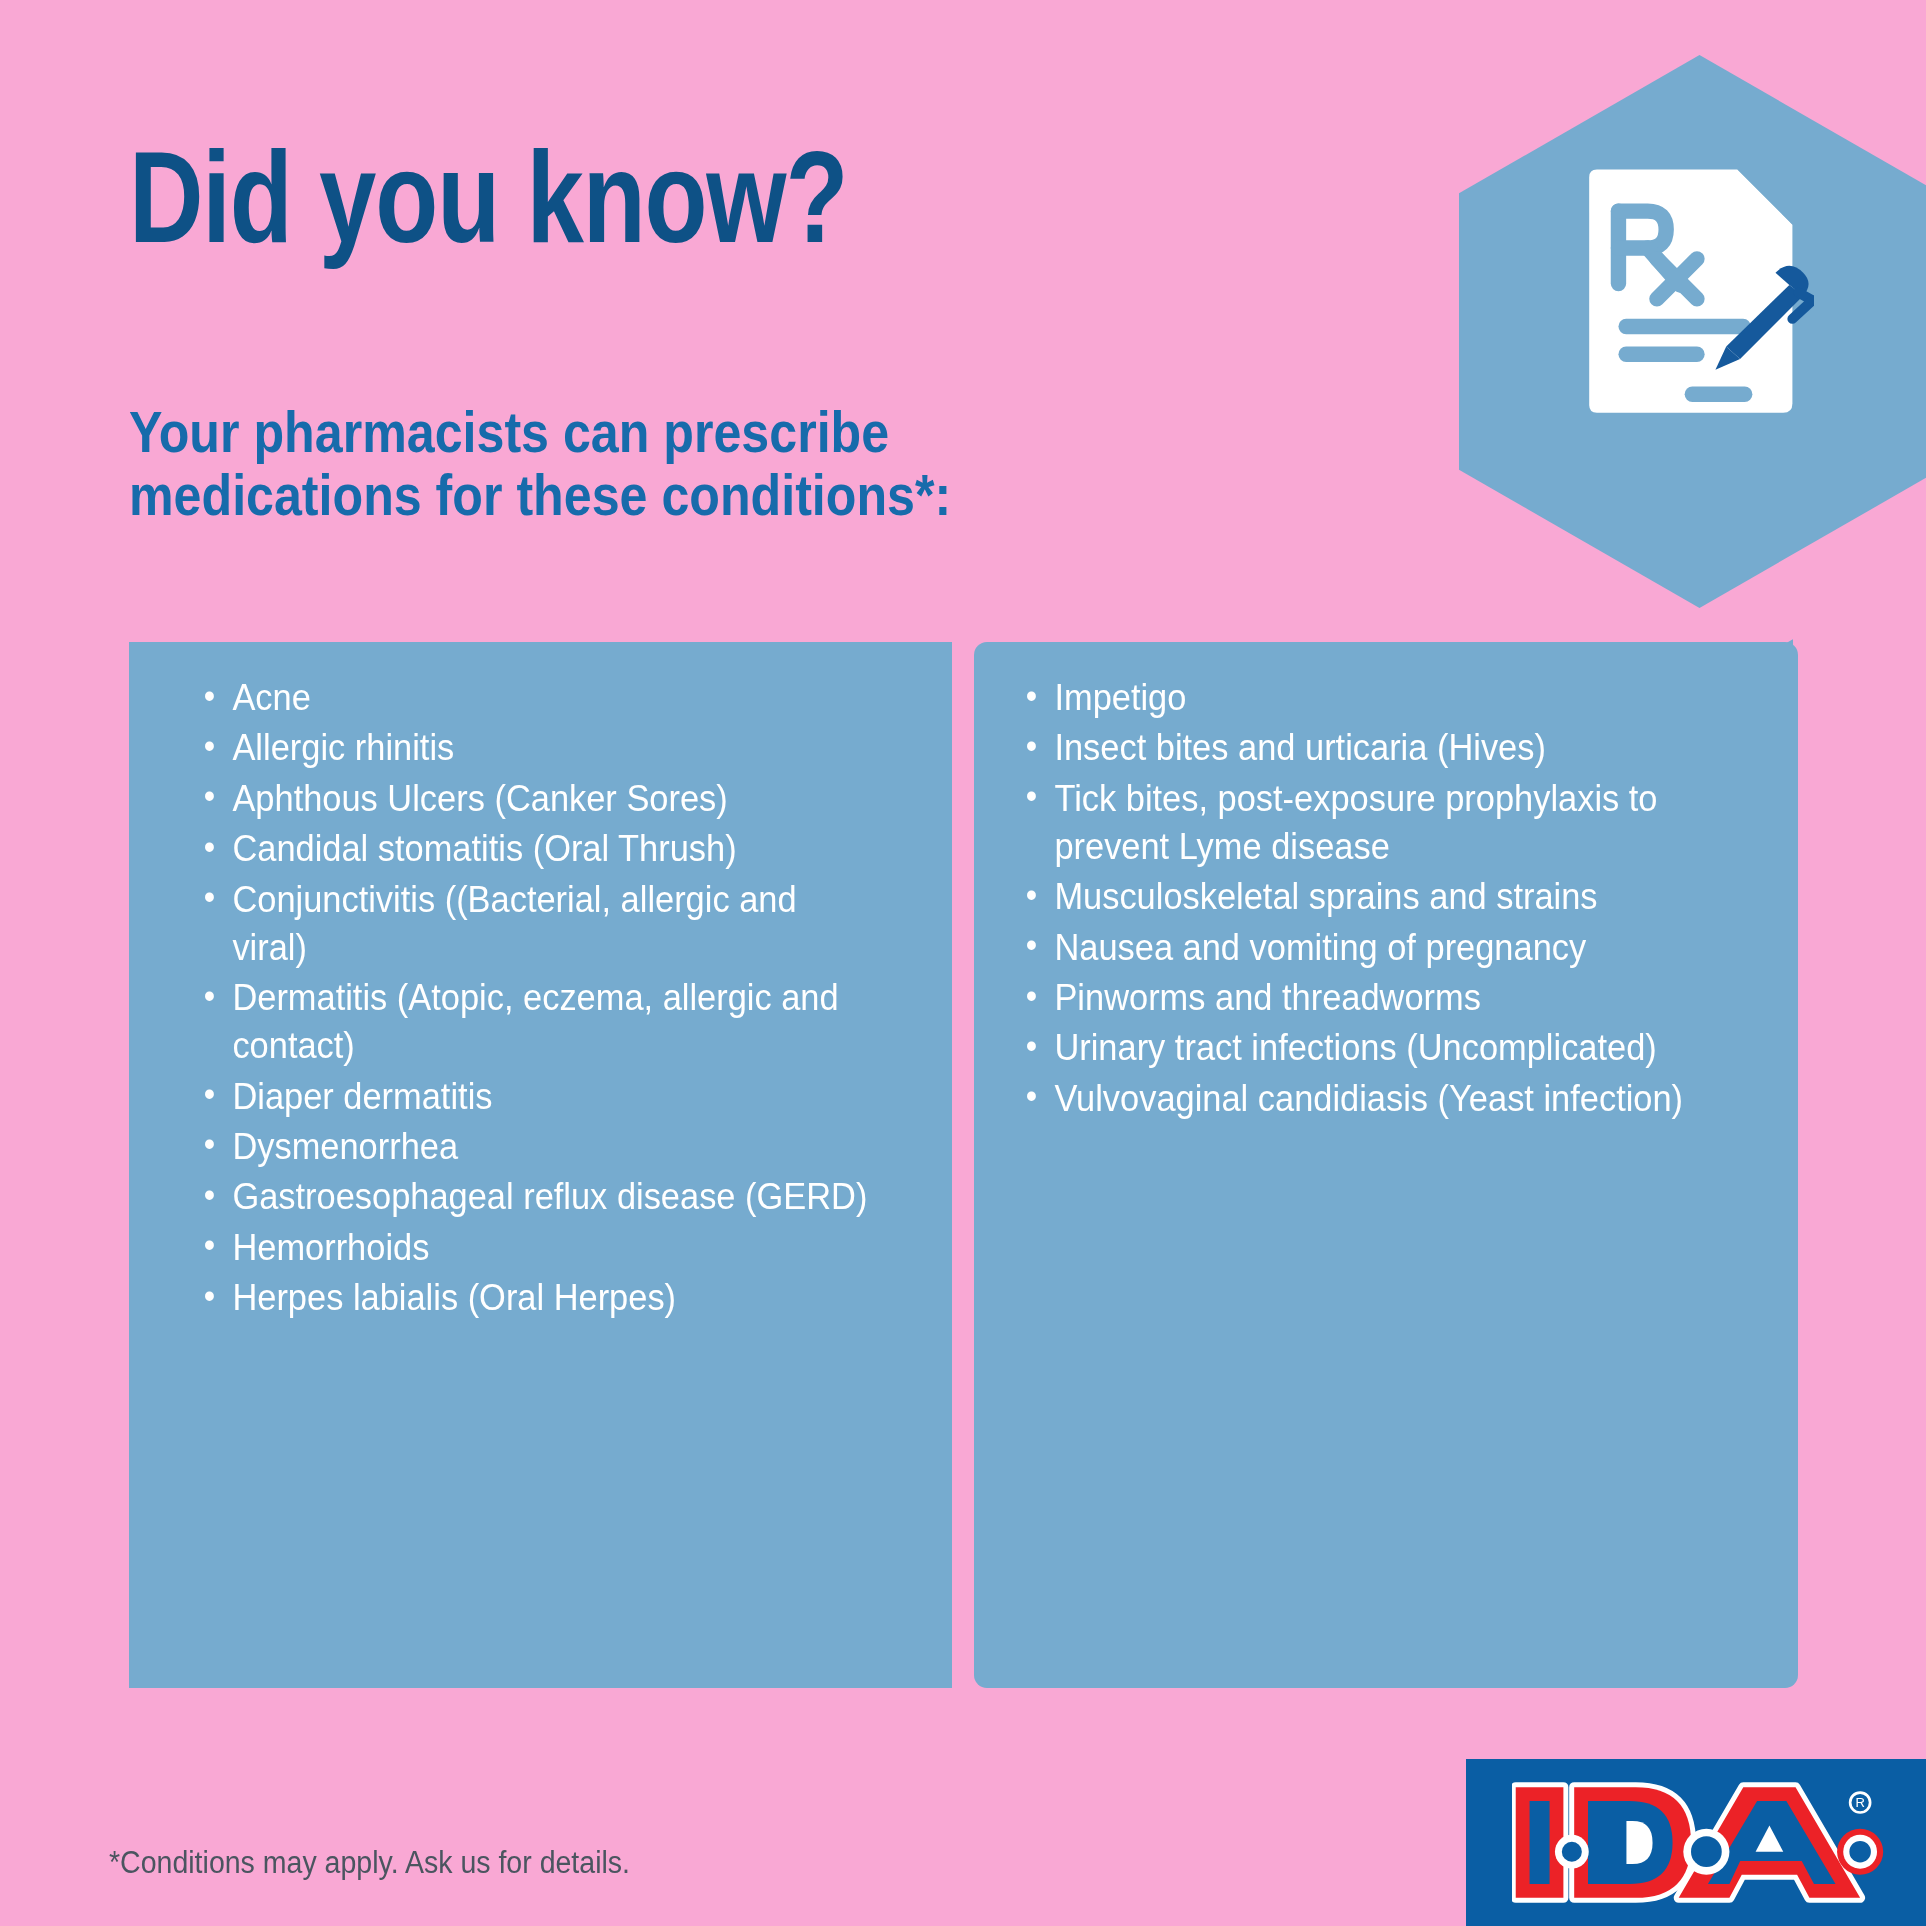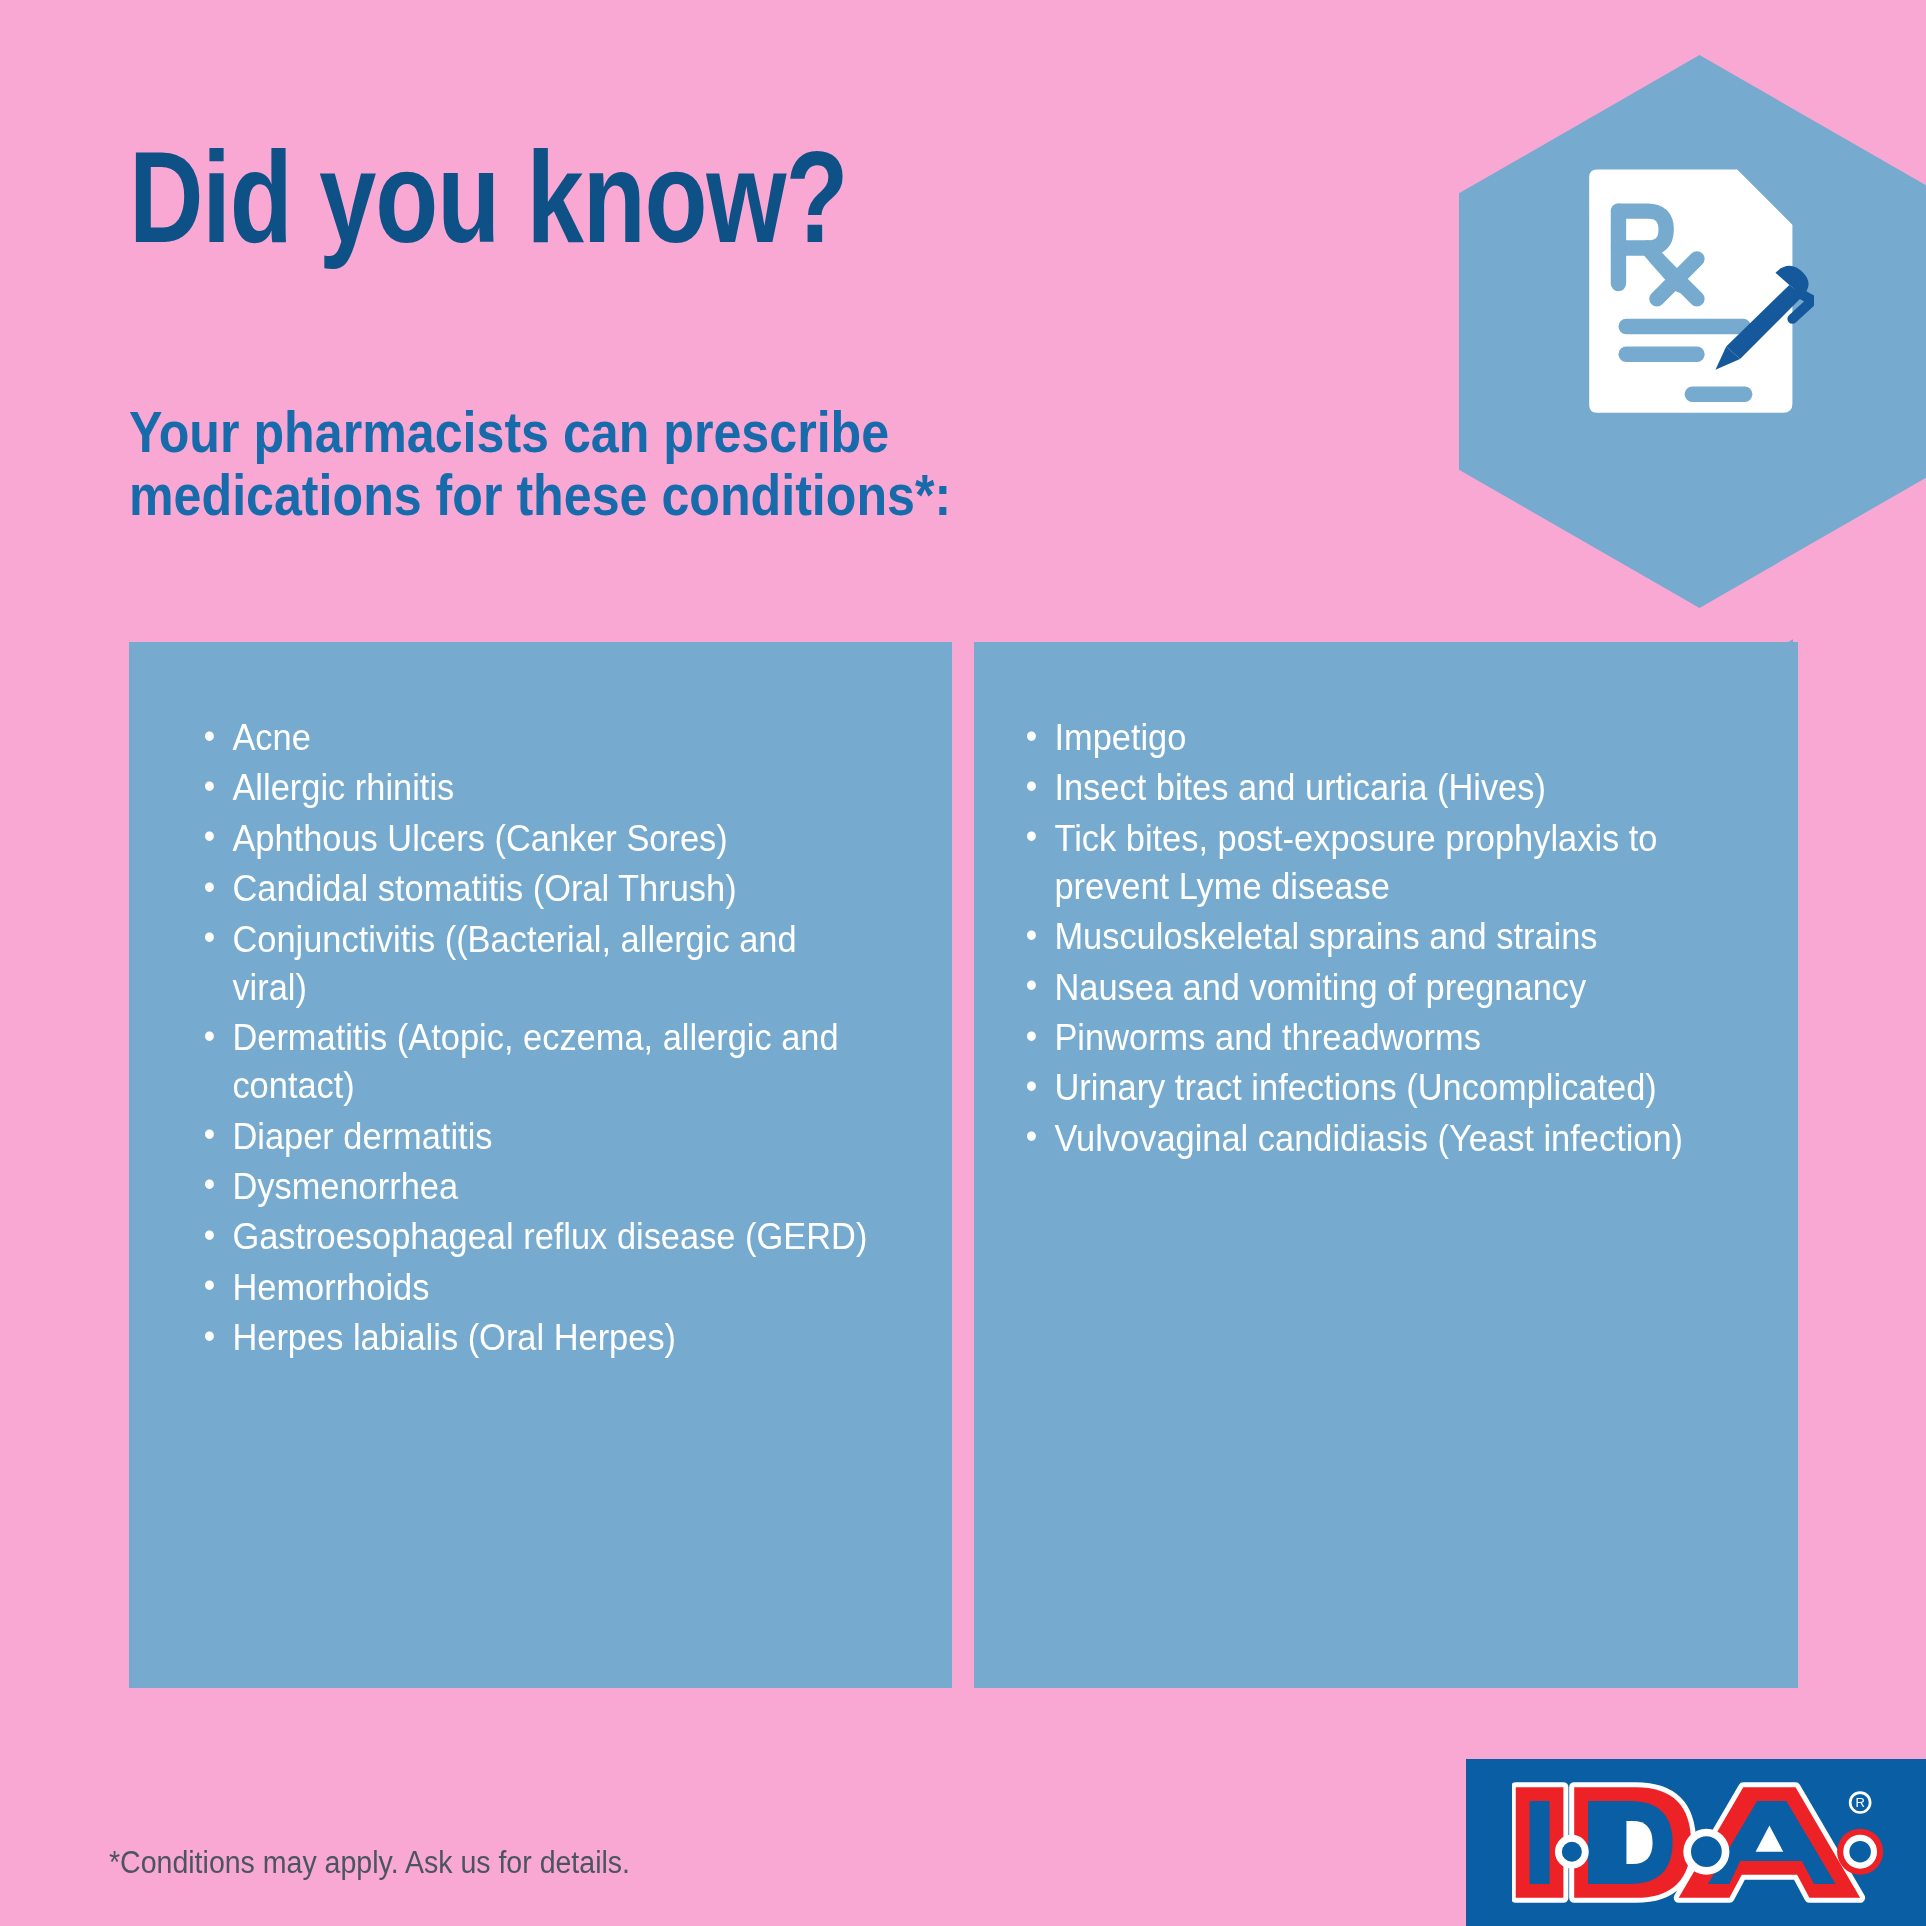--- a/index.html
+++ b/index.html
@@ -68,23 +68,23 @@
 
   
   .panel {
     position:absolute;
     top:642px;
     height:1046px;
     background:#76abcf;
     padding-top:32px;
   }
   #panel-left  { left:129px;  width:823px; }
-  #panel-right { left:974px; width:824px; }
-
-  .cond-list { list-style:none;margin-top:40px; }
+  #panel-right { left:974px; width:824px;border-radius:13px; }
+
+  .cond-list { list-style:none; }
   .cond-item {
     position:relative;
     color:#ffffff;
     font-size:37px;
     line-height:1.30;
     padding-left:37px;
     margin-bottom:2.3px;
     transform:scaleX(0.93);
     transform-origin:left top;
   }

